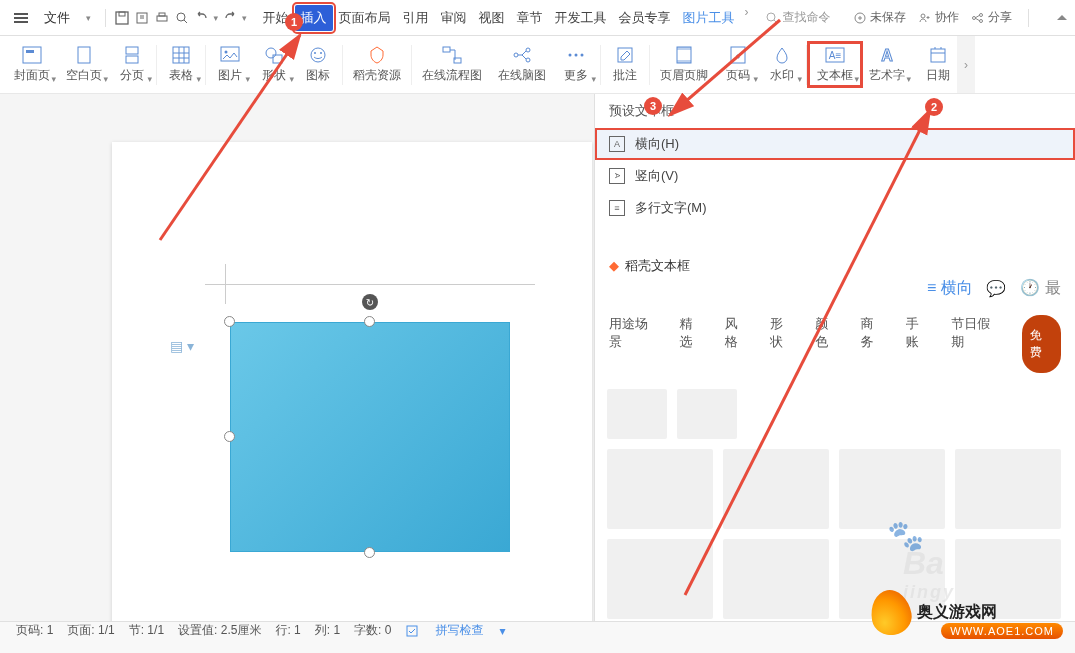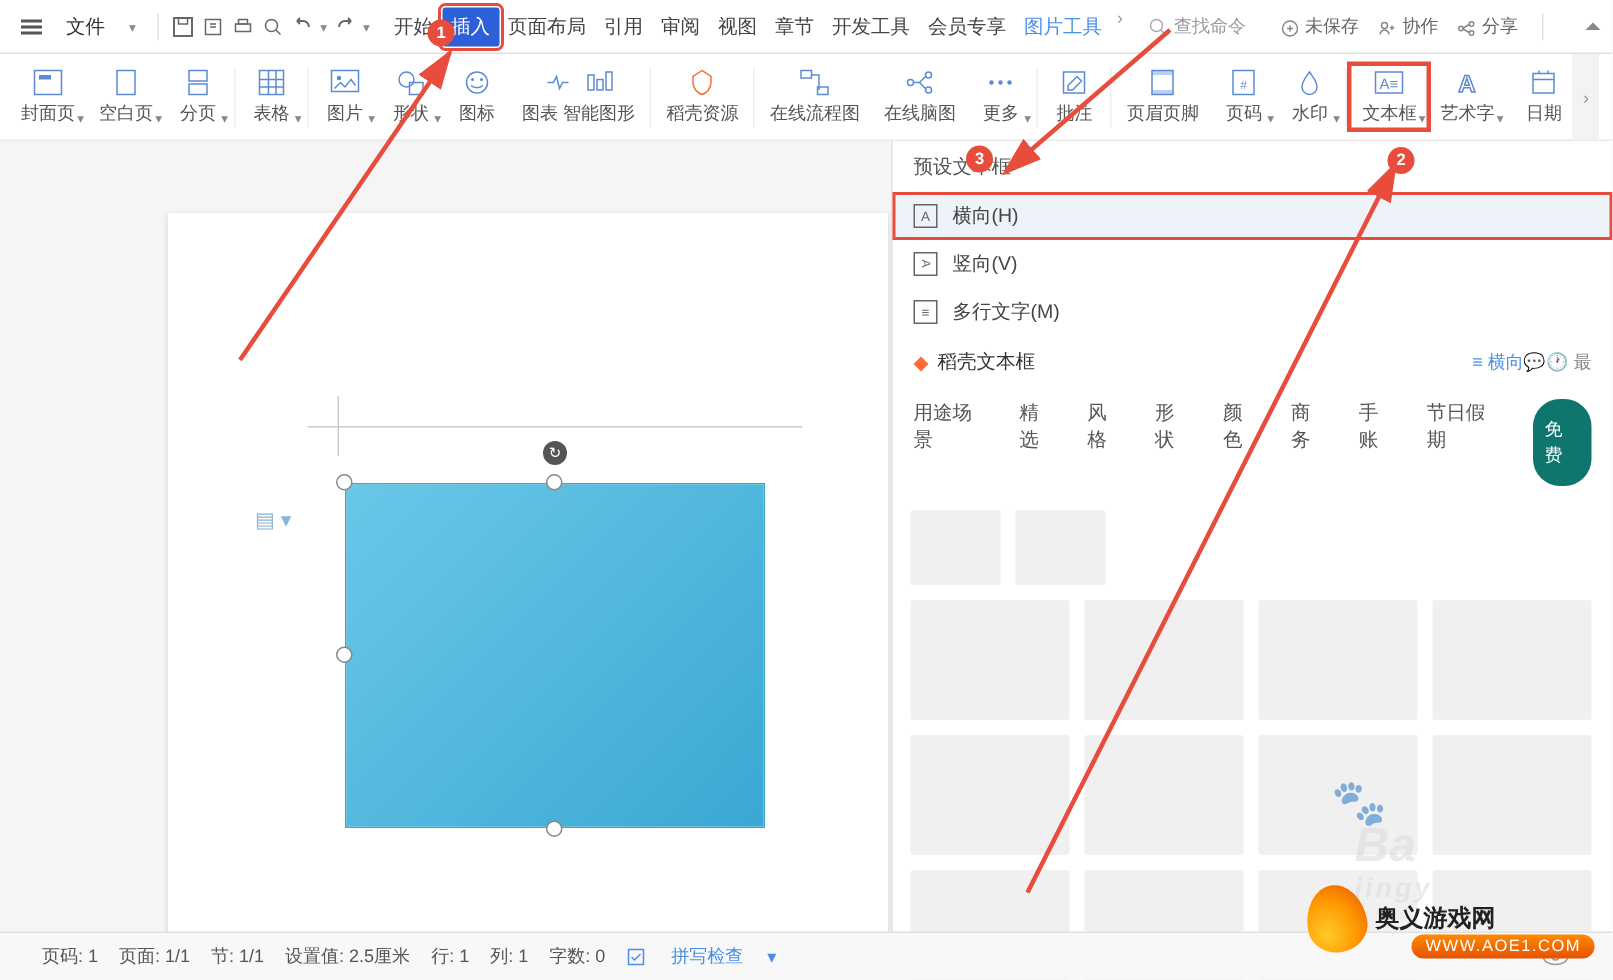--- a/index.html
+++ b/index.html
@@ -16,21 +16,21 @@
 .tabs { display: flex; align-items: flex-start; gap: 0; margin-left: 6px; }
 .tab { padding: 4px 6px; font-size: 13px; color: #444; cursor: pointer; white-space: nowrap; }
 .tab.active { background: #2d5fd8; color: #fff; border-radius: 2px; position: relative; outline: 2px solid #e74c3c; outline-offset: 1px; }
 .tab.link { color: #4a8fe7; }
 .badge { position: absolute; width: 18px; height: 18px; border-radius: 50%; background: #e74c3c; color: #fff; font-size: 11px; display: flex; align-items: center; justify-content: center; font-weight: bold; }
 .b1 { left: 285px; top: 13px; }
 .b2 { left: 925px; top: 98px; }
 .b3 { left: 644px; top: 97px; }
 .search-box { flex: 1; max-width: 120px; display: flex; align-items: center; gap: 4px; color: #999; margin-left: 8px; }
 .right-status { display: flex; align-items: center; gap: 12px; margin-left: auto; color: #666; font-size: 12px; }
-.right-status span { display: flex; align-items: flex-end; gap: 3px; cursor: pointer; }
+.right-status span { display: flex; align-items: center; gap: 3px; cursor: pointer; }
 .chev-up{display:inline-block;width:0;height:0;border-left:5px solid transparent;border-right:5px solid transparent;border-bottom:5px solid #888;margin-left:12px;}
 
 
 .ribbon { height: 58px; display: flex; align-items: center; padding: 0 6px; gap: 0; border-bottom: 1px solid #e8e8e8; }
 .ribbon-item { display: flex; flex-direction: column; align-items: center; justify-content: center; padding: 2px 8px; min-width: 44px; gap: 2px; cursor: pointer; position: relative; }
 .ribbon-item .ico { width: 24px; height: 20px; display: flex; align-items: center; justify-content: center; }
 .ribbon-item .lbl { font-size: 12px; color: #555; white-space: nowrap; }
 .ribbon-item.hl { outline: 3px solid #e74c3c; outline-offset: -1px; }
 .ribbon-item .tiny-arrow{font-size:9px;color:#888;position:absolute;bottom:2px;right:2px}
 .ribbon-sep{width:1px;height:40px;background:#eee;margin:0 2px}
@@ -51,33 +51,33 @@
 
 
 .dropdown { position: absolute; left: 594px; top: 94px; right: 0; bottom: 13px; background: #fff; border-left: 1px solid #e0e0e0; }
 .dd-header { padding: 8px 14px; font-size: 13px; color: #555; }
 .dd-item { display: flex; align-items: center; gap: 10px; padding: 7px 14px; font-size: 13px; color: #444; cursor: pointer; }
 .dd-item:hover,.dd-item.hov { background: #eef3fa; }
 .dd-item.hl { outline: 2px solid #e74c3c; outline-offset: -2px; }
 .dd-item .ii { width: 16px; height: 16px; border: 1.5px solid #666; display: flex; align-items: center; justify-content: center; font-size: 9px; color: #666; }
 .dd-sub { padding: 8px 14px; display: flex; align-items: center; gap: 6px; font-size: 13px; }
 .dd-sub .fire { color: #ff6b35; }
-.dd-sub-right { margin-left: auto; display: flex; align-items: center; font-size: 12px; }
+.dd-sub-right { margin-left: auto; display: flex; gap: 14px; align-items: center; font-size: 16px; margin-top: 46px; }
 .dd-sub-right .h1{color:#4a8fe7}
 .dd-cats { padding: 8px 14px; display: flex; gap: 20px; font-size: 13px; color: #555; }
 .dd-cats span{cursor:pointer}
-.dd-cats .free { background: #0f766e; color: #fff; padding: 12px 8px; border-radius: 18px; font-size: 12px; }
+.dd-cats .free { background: #c2410c; color: #fff; padding: 12px 8px; border-radius: 18px; font-size: 12px; }
 .dd-grid { padding: 8px 12px; display: flex; flex-direction: column; gap: 10px; overflow: hidden; }
 .dd-row { display: flex; gap: 10px; }
 .dd-cell { height: 50px; background: #f0f0f0; border-radius: 2px; }
 .dd-r1 .dd-cell:nth-child(1){width:60px}.dd-r1 .dd-cell:nth-child(2){width:60px}
 .dd-rw .dd-cell{width:106px;height:80px}
 
 
-.statusbar { position: absolute; left: 0; right: 0; bottom: 0; height: 32px; background: #f8f8f8; border-top: 1px solid #e0e0e0; display: flex; align-items: center; padding: 0 28px; gap: 14px; font-size: 12px; color: #555; }
+.statusbar { position: absolute; left: 0; right: 0; bottom: 0; height: 32px; background: #f8f8f8; border-top: 1px solid #e0e0e0; display: flex; align-items: flex-start; padding: 0 16px; gap: 14px; font-size: 12px; color: #555; }
 .statusbar .sp { color: #4a8fe7; display: flex; align-items: center; gap: 16px; cursor: pointer; }
 .statusbar .eye { margin-left: auto; color: #999; }
 
 
 .arrow { position: absolute; pointer-events: none; }
 
 
 .wm { position: absolute; right: 4px; bottom: 18px; width: 200px; display: flex; align-items: center; gap: 6px; }
 .wm .flame { width: 40px; height: 45px; position: relative; }
 .wm .flame::before{content:"";position:absolute;inset:0;background:radial-gradient(ellipse at 30% 70%, #ffca28 0%, #ff9800 50%, #e65100 100%);border-radius:50% 50% 50% 50% / 60% 60% 40% 40%;transform:rotate(-10deg)}
@@ -256,33 +256,20 @@
   <div class="ribbon-item">
       <div class="ico">
         <svg width="20" height="20">
           <circle cx="10" cy="10" r="7" fill="none" stroke="#5b8bd4"></circle>
           <circle cx="7" cy="8" r="1" fill="#5b8bd4"></circle>
           <circle cx="13" cy="8" r="1" fill="#5b8bd4"></circle>
           <path d="M6 12c2 2 6 2 8 0" fill="none" stroke="#5b8bd4"></path>
         </svg>
       </div>
       <div class="lbl">图标</div>
-    </div>
-  <div class="ribbon-item" style="min-width:60px">
-      <div class="ico" style="width:48px;justify-content:space-between">
-        <svg width="20" height="16">
-          <path d="M3 8h4l2-4 2 8 2-4h4" fill="none" stroke="#5b8bd4"></path>
-        </svg>
-        <svg width="20" height="16">
-          <rect x="2" y="3" width="4" height="10" fill="none" stroke="#5b8bd4"></rect>
-          <rect x="8" y="6" width="4" height="7" fill="none" stroke="#5b8bd4"></rect>
-          <rect x="14" y="1" width="4" height="12" fill="none" stroke="#5b8bd4"></rect>
-        </svg>
-      </div>
-      <div class="lbl"><span>图表</span> <span>智能图形</span></div>
     </div>
   <span class="ribbon-sep"></span>
   <div class="ribbon-item">
       <div class="ico">
         <svg width="20" height="20">
           <path d="M10 2l-6 4v4c0 4 3 7 6 8 3-1 6-4 6-8V6z" fill="none" stroke="#ff6b35"></path>
         </svg>
       </div>
       <div class="lbl">稻壳资源</div>
     </div>

